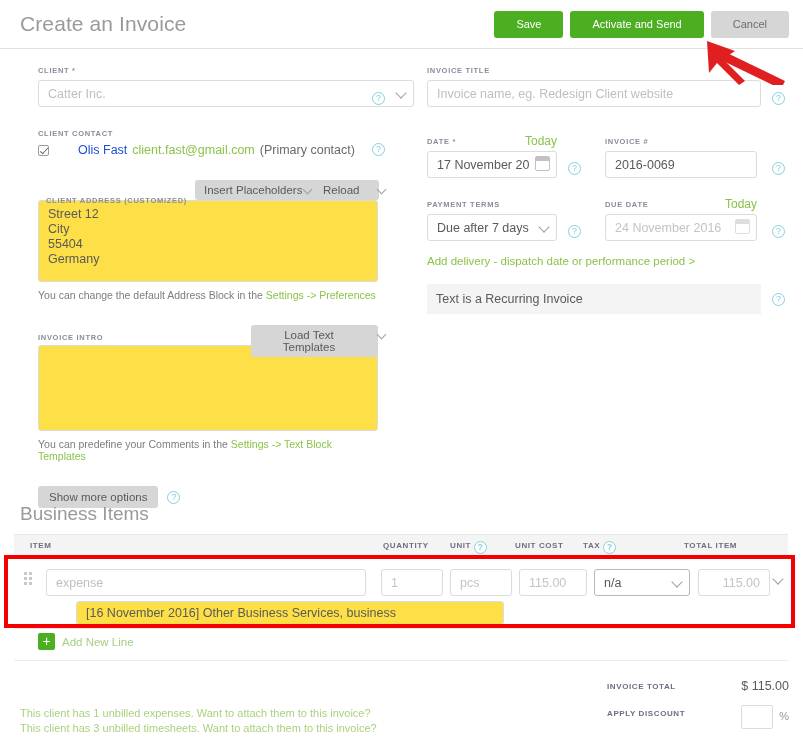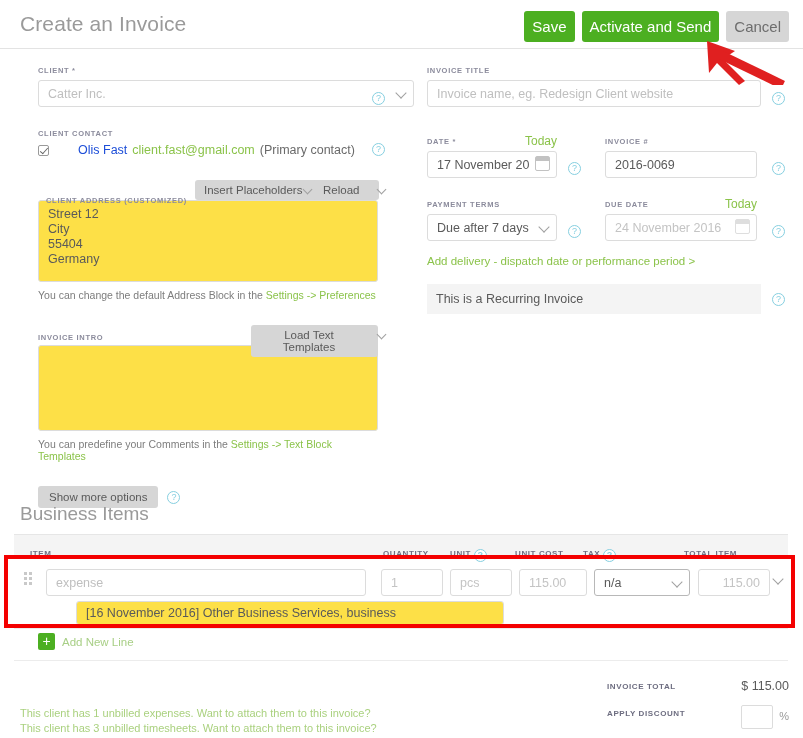--- a/index.html
+++ b/index.html
@@ -20,22 +20,22 @@
   }
   .page-title {
     position: absolute; left: 20px; top: 12px;
     font-size: 21px; font-weight: 400; color: #9a9a9a;
     letter-spacing: 0.1px;
   }
   .hdr-buttons { position: absolute; right: 14px; top: 11px; display: flex; gap: 7px; }
   .btn {
     border: none; border-radius: 3px;
     font-family: "Liberation Sans", sans-serif;
-    font-size: 15px; line-height: 1;
-    padding: 8px 8px; cursor: pointer; white-space: nowrap;
+    font-size: 11px; line-height: 1;
+    padding: 8px 22px; cursor: pointer; white-space: nowrap;
   }
   .btn-green { background: #4caf21; color: #fff; }
   .btn-grey  { background: #d6d6d6; color: #6d6d6d; }
 
   
   .col-left  { position: absolute; left: 38px;  top: 66px; width: 340px; }
   .col-right { position: absolute; left: 427px; top: 66px; width: 360px; }
 
   .fl {
     display: block;
@@ -112,21 +112,21 @@
     font-size: 19px; color: #9a9a9a; font-weight: 400;
   }
   .items-wrap { position: absolute; left: 14px; top: 534px; width: 774px; }
   .items-head {
     background: #f4f4f4; height: 22px; position: relative;
     border-top: 1px solid #e6e6e6; border-bottom: 1px solid #e6e6e6;
   }
   .th {
     position: absolute; top: 6px;
     font-size: 8px; font-weight: bold; letter-spacing: 0.6px;
-    color: #6d6d80; text-transform: uppercase; white-space: nowrap; margin-top: 8px;
+    color: #6d6d80; text-transform: uppercase; white-space: nowrap;
   }
   .th .help { margin-left: 3px; vertical-align: -2px; }
 
   .item-row { position: relative; height: 72px; }
   .drag {
     position: absolute; left: 10px; top: 16px;
     width: 11px; height: 13px;
     display: grid; grid-template-columns: 3px 3px; grid-template-rows: 3px 3px 3px;
     gap: 2px; cursor: move;
   }
@@ -309,21 +309,21 @@
         </div>
       </div>
       <span class="help help-abs" style="left:345px;top:25px;">?</span>
     </div>
 
     <div style="margin-top:3px;font-size:11.5px;">
       <span class="lnk">Add delivery - dispatch date or performance period &gt;</span>
     </div>
 
     <div style="position:relative;margin-top:17px;width:334px;">
-      <div class="recur">This is a Recurring Invoice</div>
+      <div class="recur">Text is a Recurring Invoice</div>
       <span class="help help-abs" style="left:345px;top:9px;">?</span>
     </div>
   </div>
 
   <div class="sec-title">Business Items</div>
 
   <div class="items-wrap">
     <div class="items-head">
       <span class="th" style="left:16px;">ITEM</span>
       <span class="th" style="left:369px;">QUANTITY</span>

